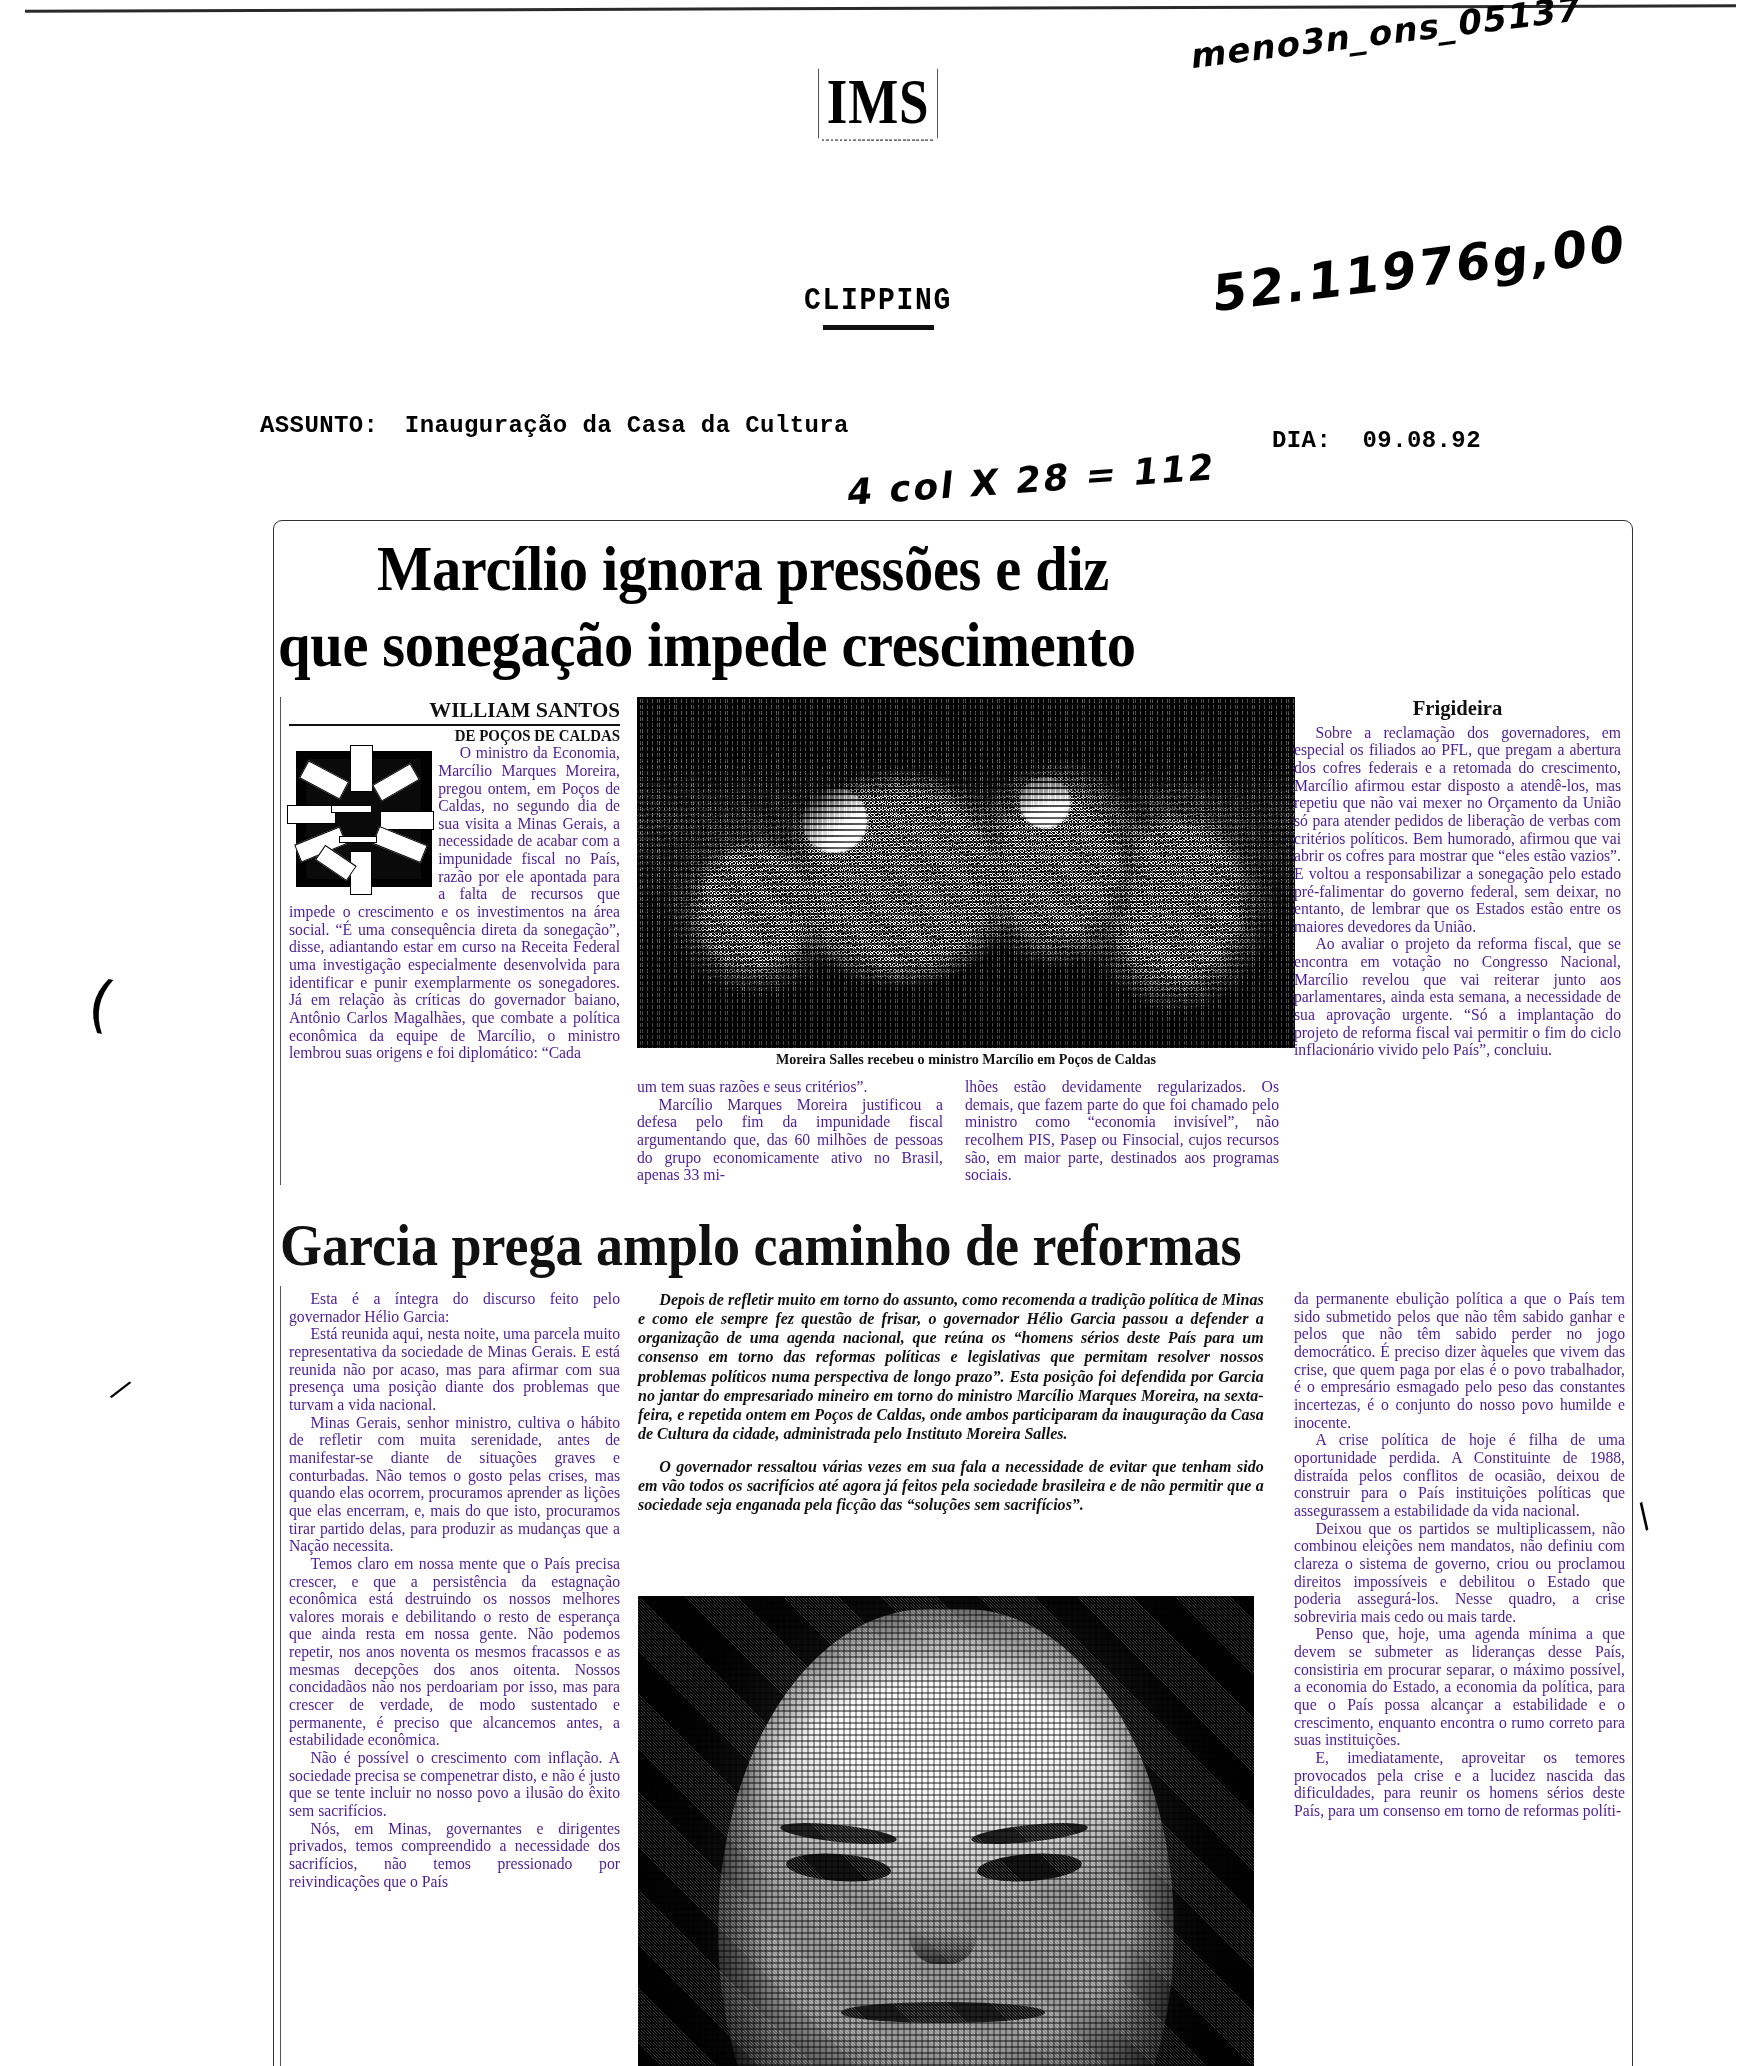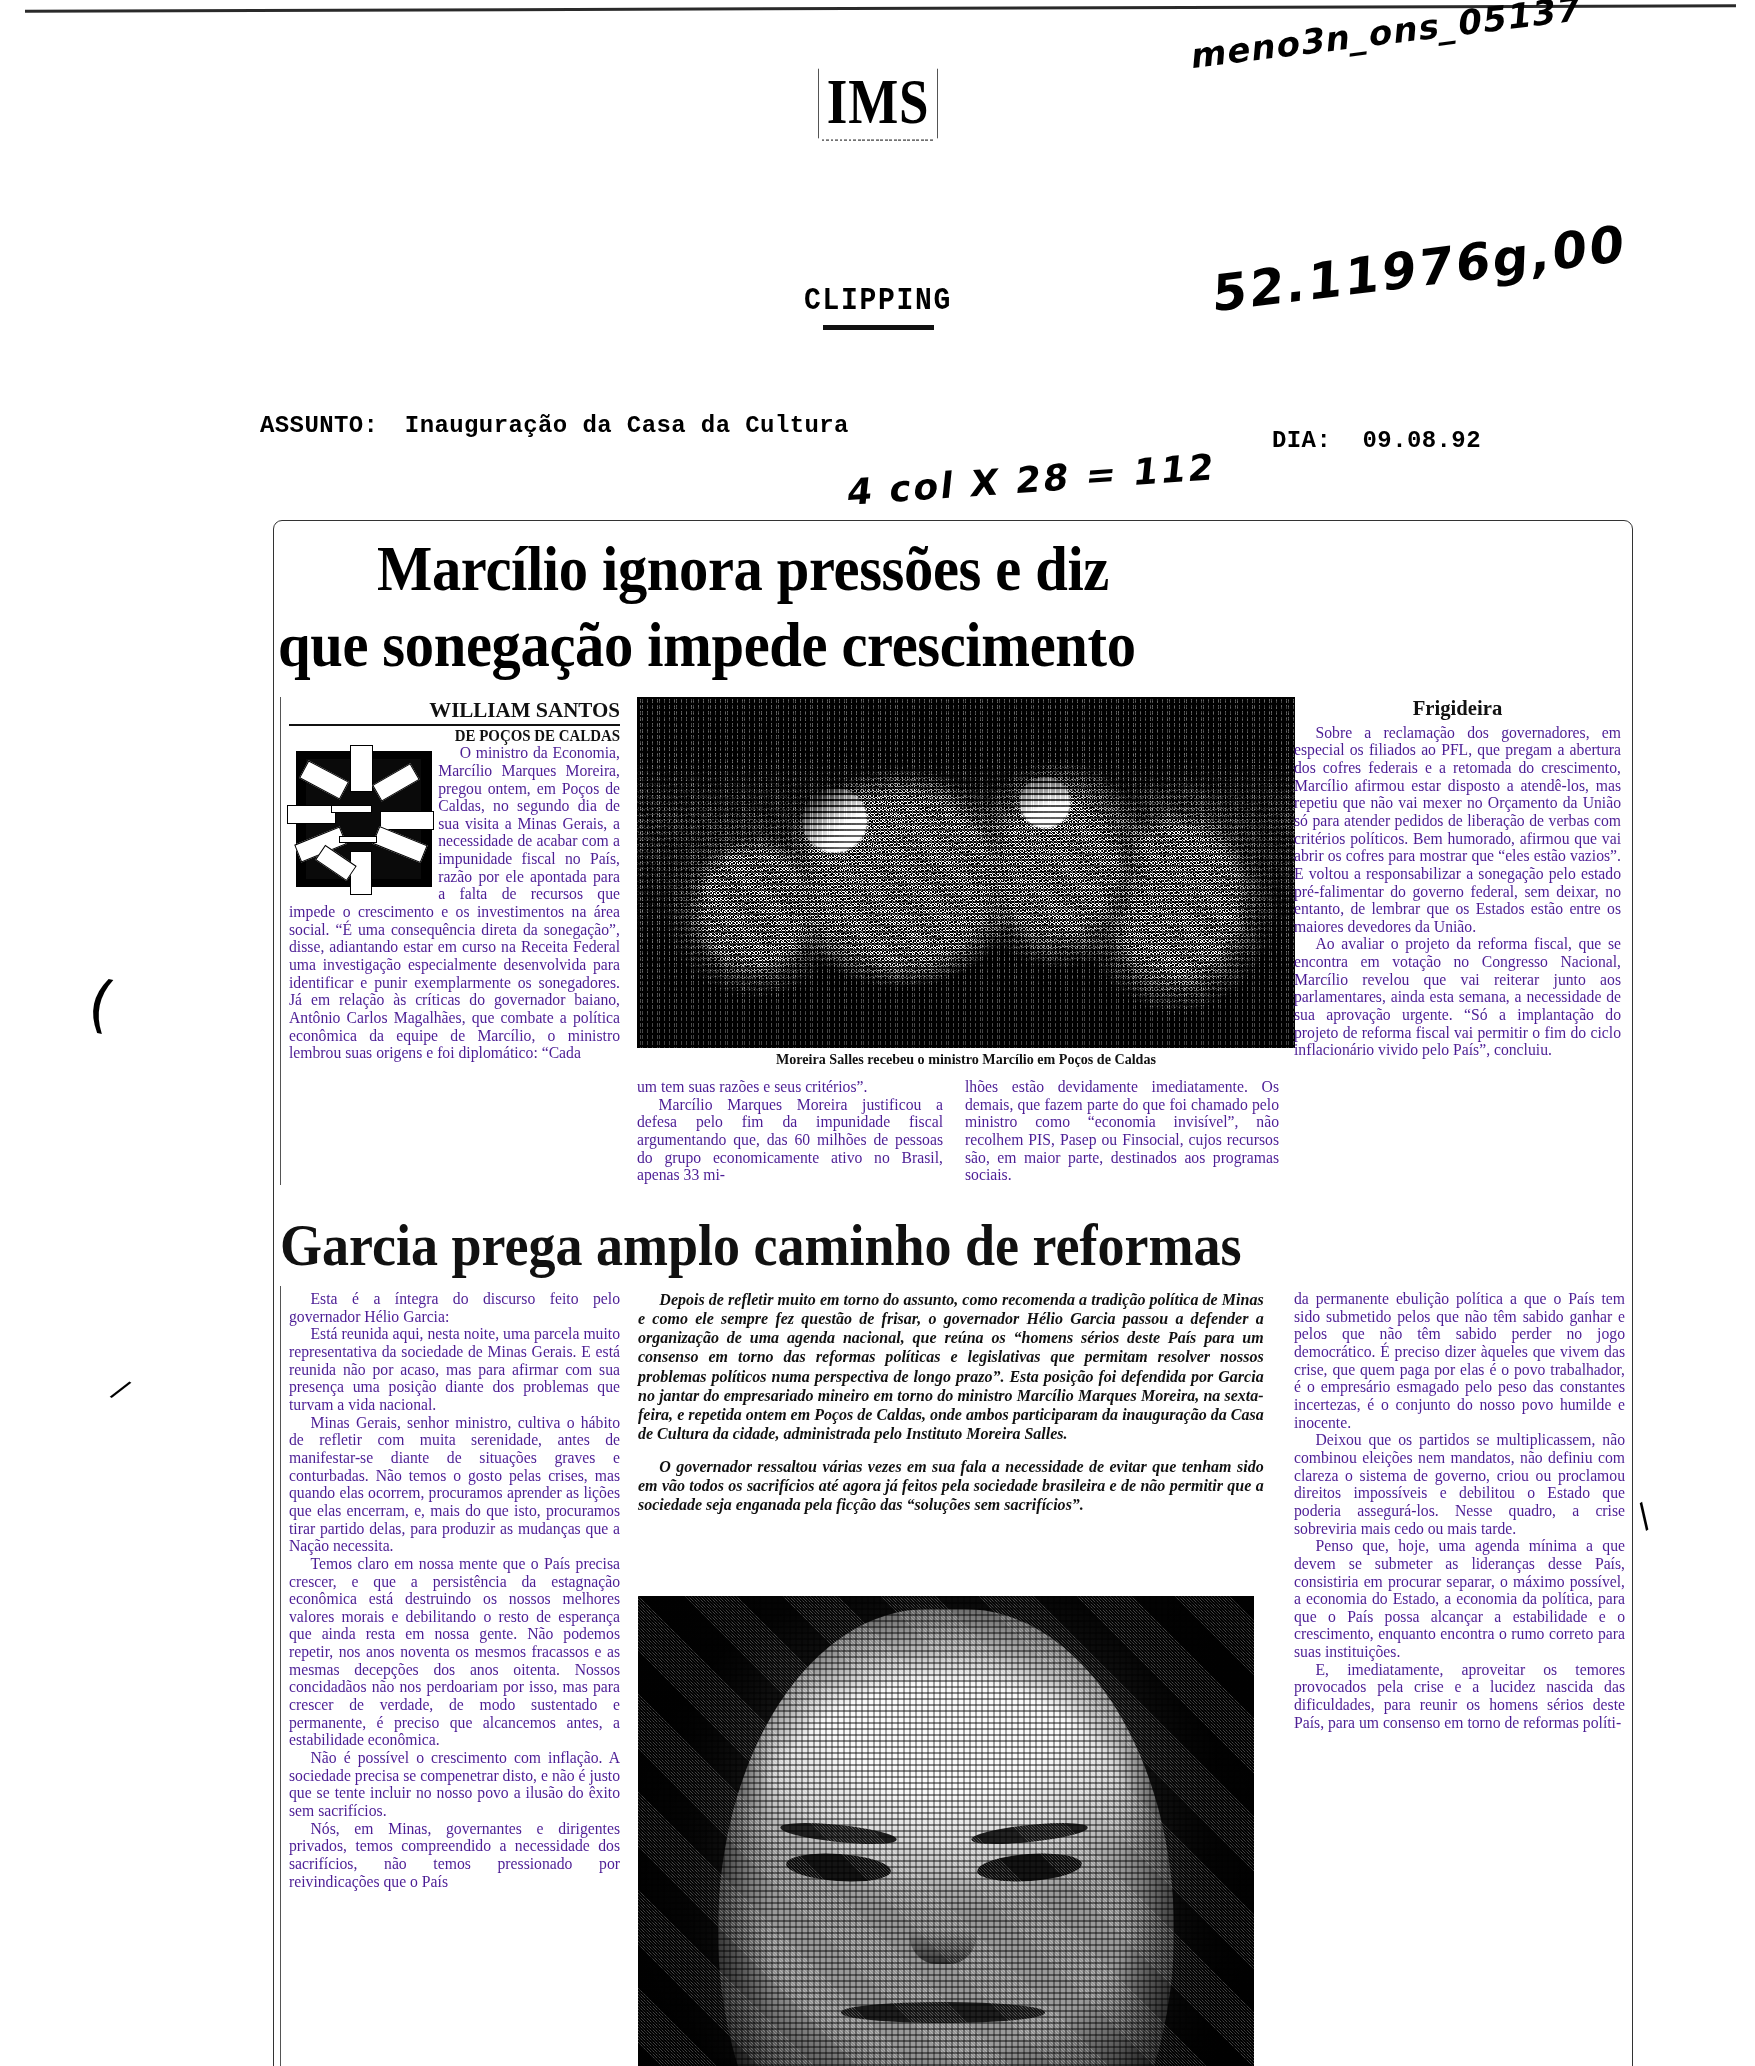--- a/index.html
+++ b/index.html
@@ -450,21 +450,21 @@
 
     <div class="col a1-c2">
       <div class="bodytext">
         <p class="noind">um tem suas razões e seus critérios”.</p>
         <p>Marcílio Marques Moreira justificou a defesa pelo fim da impunidade fiscal argumentando que, das 60 milhões de pessoas do grupo economicamente ativo no Brasil, apenas 33 mi-</p>
       </div>
     </div>
 
     <div class="col a1-c3">
       <div class="bodytext">
-        <p class="noind">lhões estão devidamente imediatamente. Os demais, que fazem parte do que foi chamado pelo ministro como “economia invisível”, não recolhem PIS, Pasep ou Finsocial, cujos recursos são, em maior parte, destinados aos programas sociais.</p>
+        <p class="noind">lhões estão devidamente regularizados. Os demais, que fazem parte do que foi chamado pelo ministro como “economia invisível”, não recolhem PIS, Pasep ou Finsocial, cujos recursos são, em maior parte, destinados aos programas sociais.</p>
       </div>
     </div>
 
     <div class="col a1-right">
       <div class="subhead">Frigideira</div>
       <div class="bodytext">
         <p>Sobre a reclamação dos governadores, em especial os filiados ao PFL, que pregam a abertura dos cofres federais e a retomada do crescimento, Marcílio afirmou estar disposto a atendê-los, mas repetiu que não vai mexer no Orçamento da União só para atender pedidos de liberação de verbas com critérios políticos. Bem humorado, afirmou que vai abrir os cofres para mostrar que “eles estão vazios”. E voltou a responsabilizar a sonegação pelo estado pré-falimentar do governo federal, sem deixar, no entanto, de lembrar que os Estados estão entre os maiores devedores da União.</p>
         <p>Ao avaliar o projeto da reforma fiscal, que se encontra em votação no Congresso Nacional, Marcílio revelou que vai reiterar junto aos parlamentares, ainda esta semana, a necessidade de sua aprovação urgente. “Só a implantação do projeto de reforma fiscal vai permitir o fim do ciclo inflacionário vivido pelo País”, concluiu.</p>
       </div>
     </div>
@@ -501,20 +501,21 @@
       <div class="eye-r"></div>
       <div class="nose"></div>
       <div class="mouth"></div>
       <div class="shadow"></div>
       <div class="dither"></div>
     </div>
 
     <div class="col a2-right">
       <div class="bodytext">
         <p class="noind">da permanente ebulição política a que o País tem sido submetido pelos que não têm sabido ganhar e pelos que não têm sabido perder no jogo democrático. É preciso dizer àqueles que vivem das crise, que quem paga por elas é o povo trabalhador, é o empresário esmagado pelo peso das constantes incertezas, é o conjunto do nosso povo humilde e inocente.</p>
+        <p>A crise política de hoje é filha de uma oportunidade perdida. A Constituinte de 1988, distraída pelos conflitos de ocasião, deixou de construir para o País instituições políticas que assegurassem a estabilidade da vida nacional.</p>
         <p>Deixou que os partidos se multiplicassem, não combinou eleições nem mandatos, não definiu com clareza o sistema de governo, criou ou proclamou direitos impossíveis e debilitou o Estado que poderia assegurá-los. Nesse quadro, a crise sobreviria mais cedo ou mais tarde.</p>
         <p>Penso que, hoje, uma agenda mínima a que devem se submeter as lideranças desse País, consistiria em procurar separar, o máximo possível, a economia do Estado, a economia da política, para que o País possa alcançar a estabilidade e o crescimento, enquanto encontra o rumo correto para suas instituições.</p>
         <p>E, imediatamente, aproveitar os temores provocados pela crise e a lucidez nascida das dificuldades, para reunir os homens sérios deste País, para um consenso em torno de reformas políti-</p>
       </div>
     </div>
   </div>
 
  </div>
 </div>
 

